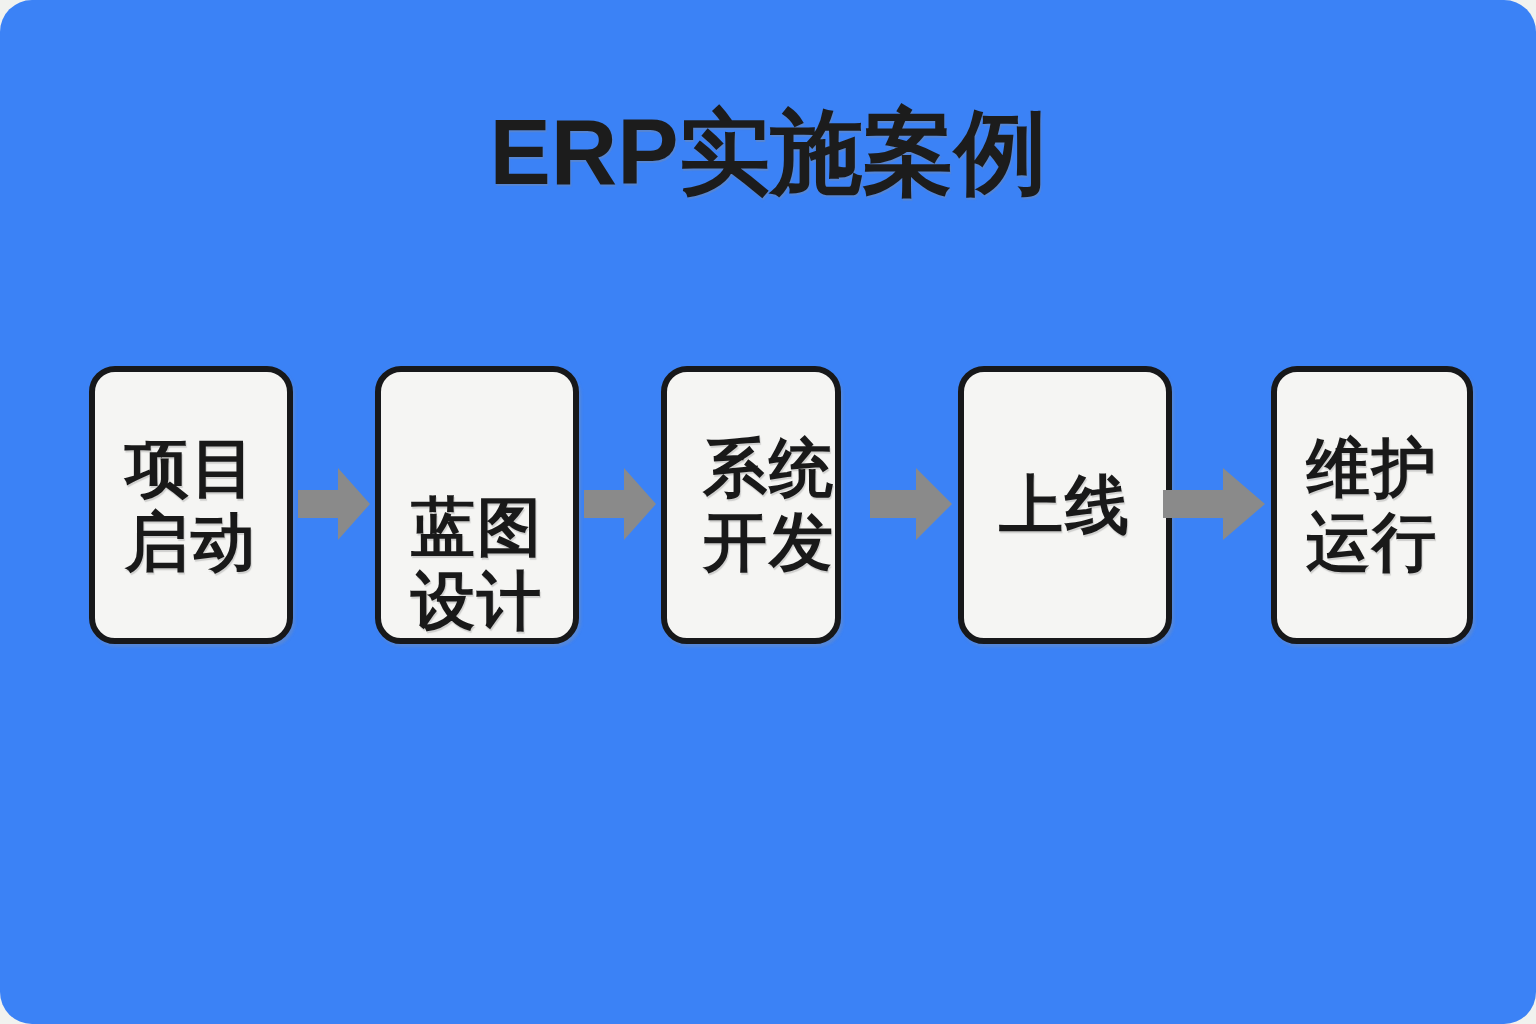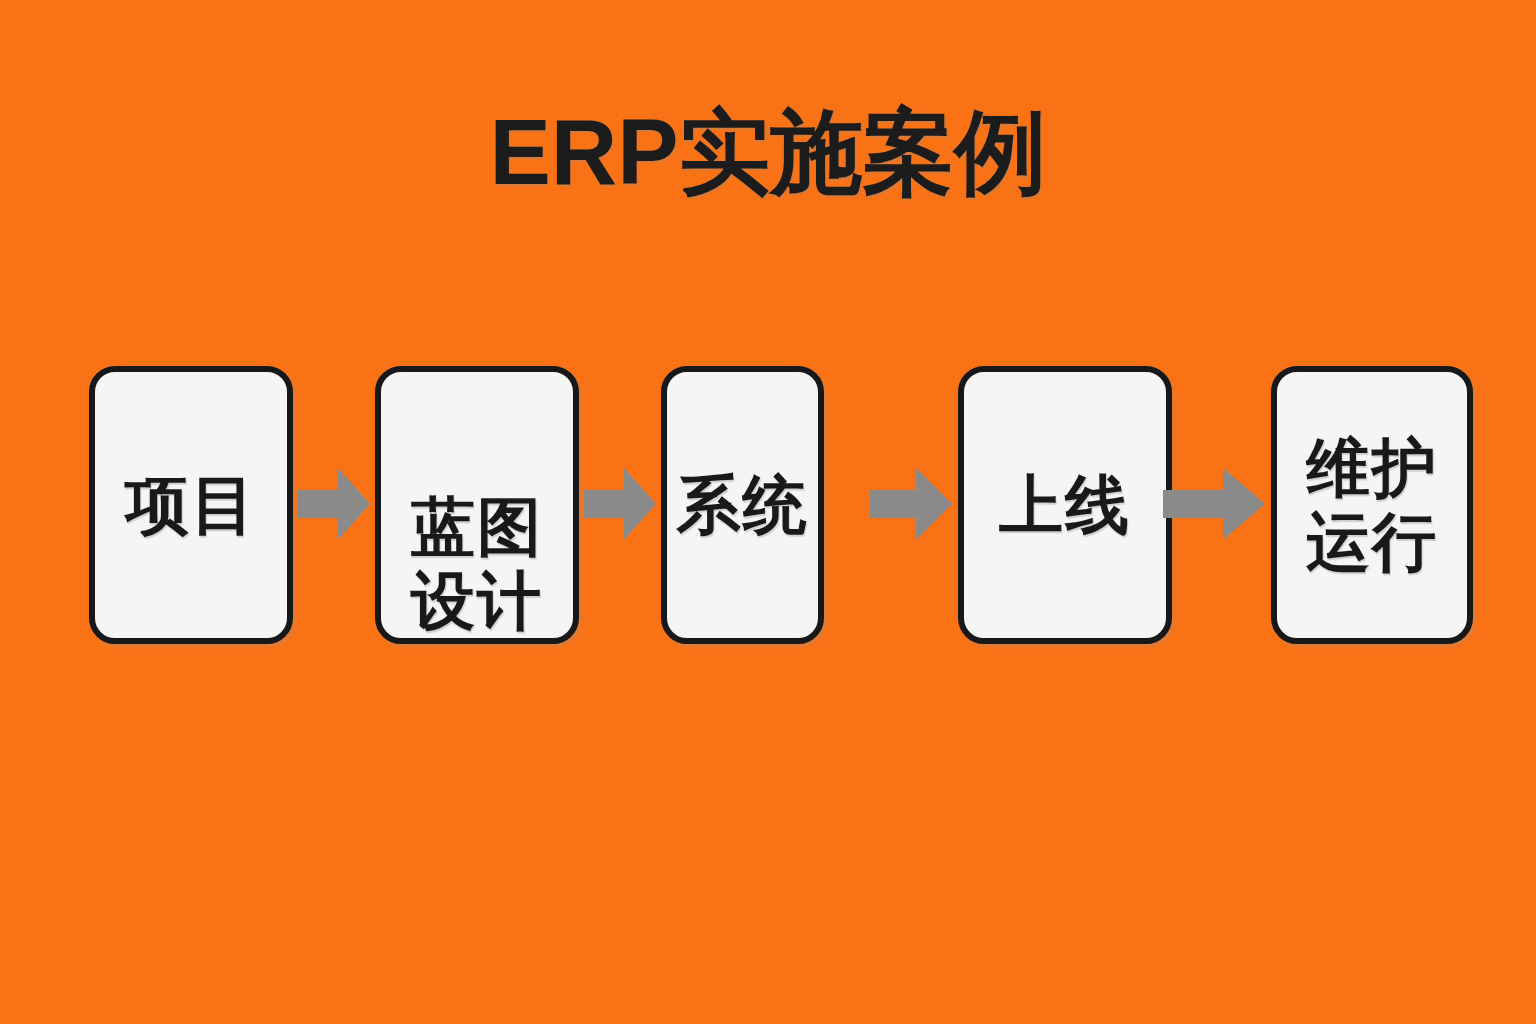--- a/index.html
+++ b/index.html
@@ -11,21 +11,22 @@
     height: 1024px;
     background: #f1f2ef;
     font-family: "Liberation Sans", "DejaVu Sans", sans-serif;
     overflow: hidden;
     position: relative;
   }
 
   #slide {
     position: absolute;
     inset: 0;
-    background: #f97316;
+    background: #3b82f6;
+    border-radius: 32px;
   }
 
   
   #title {
     position: absolute;
     left: 0;
     top: 96px;
     width: 1536px;
     text-align: center;
     font-size: 92px;
@@ -68,21 +69,21 @@
     font-weight: 700;
     color: #191919;
     letter-spacing: 2px;
     white-space: nowrap;
     text-shadow: 1px 2px 1px rgba(150,150,150,0.40);
   }
 
   
   .node-1 { left: 0px;    width: 204px; }
   .node-2 { left: 286px;  width: 204px; justify-content: flex-end; }
-  .node-3 { left: 572px;  width: 163px; }
+  .node-3 { left: 572px;  width: 180px; align-items: flex-end; }
   .node-4 { left: 869px;  width: 214px; }
   .node-5 { left: 1182px; width: 202px; }
 
   
   .arrow {
     position: absolute;
     top: 102px;
     height: 72px;
   }
   .arrow svg { display: block; width: 100%; height: 100%; }
@@ -96,20 +97,21 @@
 <body>
 
 <div id="slide">
 
   <div id="title">ERP实施案例</div>
 
   <div id="flow">
 
     <div class="node node-1">
       <div class="node-line">项目</div>
+      <div class="node-line">启动</div>
     </div>
 
     <div class="arrow arrow-1">
       <svg viewBox="0 0 72 72" preserveAspectRatio="none" aria-hidden="true">
         <polygon points="0,22 40,22 40,0 72,36 40,72 40,50 0,50" fill="#8a8a8a"></polygon>
       </svg>
     </div>
 
     <div class="node node-2">
       <div class="node-line">蓝图</div>
@@ -117,20 +119,21 @@
     </div>
 
     <div class="arrow arrow-2">
       <svg viewBox="0 0 72 72" preserveAspectRatio="none" aria-hidden="true">
         <polygon points="0,22 40,22 40,0 72,36 40,72 40,50 0,50" fill="#8a8a8a"></polygon>
       </svg>
     </div>
 
     <div class="node node-3">
       <div class="node-line">系统</div>
+      <div class="node-line">开发</div>
     </div>
 
     <div class="arrow arrow-3">
       <svg viewBox="0 0 82 72" preserveAspectRatio="none" aria-hidden="true">
         <polygon points="0,22 46,22 46,0 82,36 46,72 46,50 0,50" fill="#8a8a8a"></polygon>
       </svg>
     </div>
 
     <div class="node node-4">
       <div class="node-line">上线</div>

